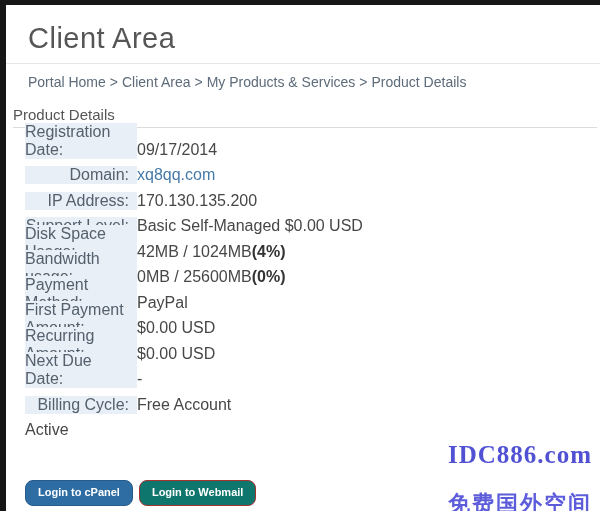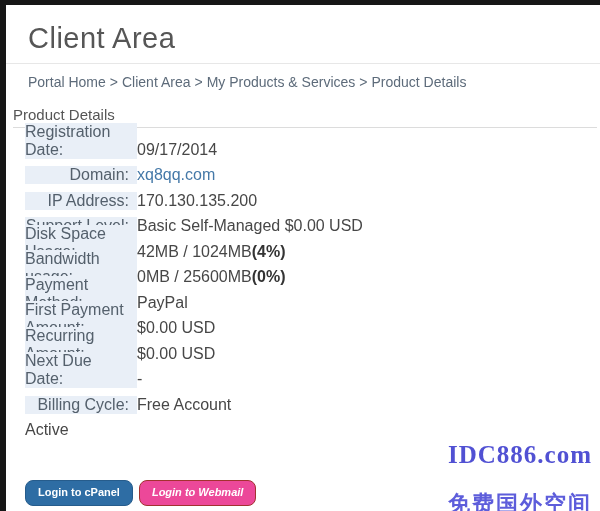--- a/index.html
+++ b/index.html
@@ -67,21 +67,21 @@
     position: absolute; top: 480px; left: 25px;
     display: flex; gap: 6px;
   }
   .btn {
     font-family: "Liberation Sans", sans-serif;
     font-size: 11px; font-weight: bold; color: #ffffff;
     padding: 5px 12px 6px 12px; border-radius: 8px;
     cursor: pointer; line-height: 1.2;
   }
   .btn-blue { background: #2e6da4; border: 1px solid #265c8c; }
-  .btn-red  { background: #ec4899; border: 1px solid #a33230; font-style: italic; }
+  .btn-red  { background: #0f766e; border: 1px solid #a33230; }
   .watermark {
     position: absolute; top: 441px; right: 8px;
     text-align: left; pointer-events: none;
   }
   .wm-line1 {
     font-family: "Liberation Serif", serif;
     font-size: 25px; font-weight: bold;
     color: #4343d0; letter-spacing: 1px;
     opacity: 0.92;
   }

